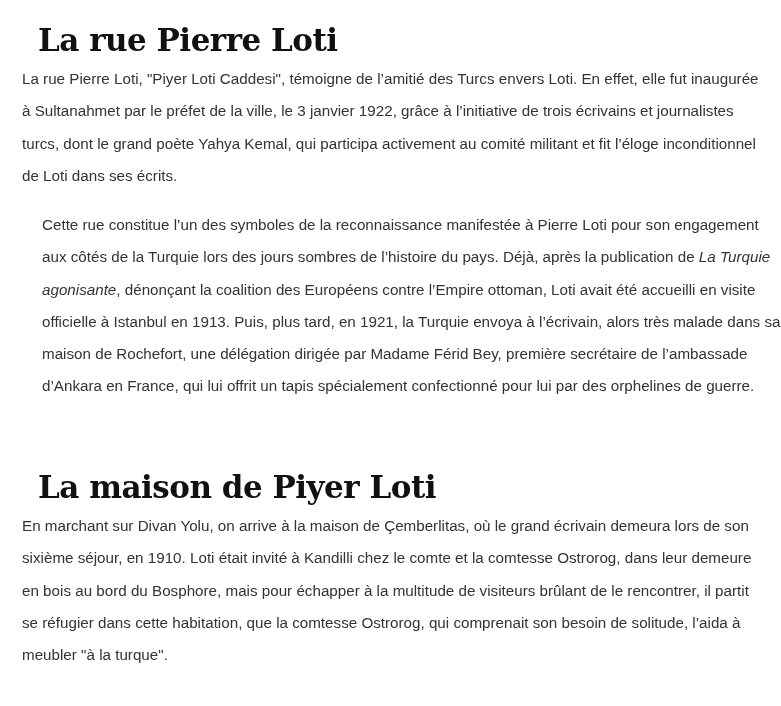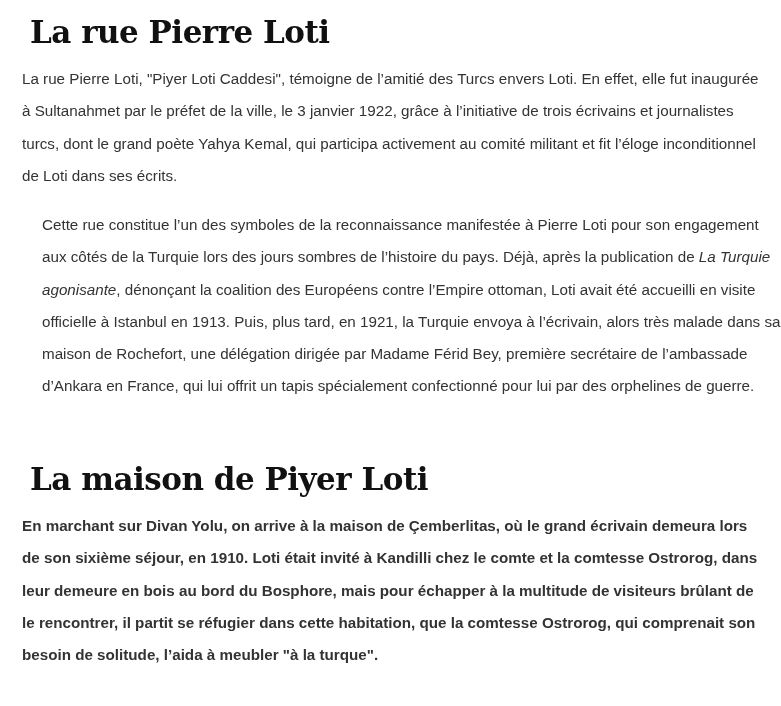--- a/index.html
+++ b/index.html
@@ -3,38 +3,38 @@
   <meta charset="utf-8">
   <style>
     html, body { margin: 0; padding: 0; background: #ffffff; }
     body { width: 781px; height: 706px; overflow: hidden; position: relative; }
     .content { position: absolute; left: 22px; top: 0; width: 745px; }
     h2 {
       font-family: "DejaVu Serif", "Liberation Serif", serif;
       font-weight: bold;
       font-size: 31px;
       color: #111111;
-      margin: 8px;
+      margin: 16px;
       letter-spacing: -0.5px;
     }
     h2.h1 { position: absolute; top: 6px; left: 0; white-space: nowrap; }
     h2.h2 { position: absolute; top: 453px; left: 0; white-space: nowrap; }
     p {
       font-family: "Liberation Sans", sans-serif;
       font-size: 15.2px;
       line-height: 32.3px;
       color: #333333;
       margin: 0;
       position: absolute;
       left: 0;
       width: 745px;
     }
     p.p1 { top: 63px; }
     p.p2 { top: 209px; margin-left: 20px; }
-    p.p3 { top: 510px; font-weight: bold; }
+    p.p3 { top: 510px; }
     em { font-style: italic; }
   </style>
 </head>
 <body>
 
 <div class="content">
   <h2 class="h1">La rue Pierre Loti</h2>
 
   <p class="p1">La rue Pierre Loti, "Piyer Loti Caddesi", témoigne de l’amitié des Turcs envers Loti. En effet, elle fut inaugurée à Sultanahmet par le préfet de la ville, le 3 janvier 1922, grâce à l’initiative de trois écrivains et journalistes turcs, dont le grand poète Yahya Kemal, qui participa activement au comité militant et fit l’éloge inconditionnel de Loti dans ses écrits.</p>
 

